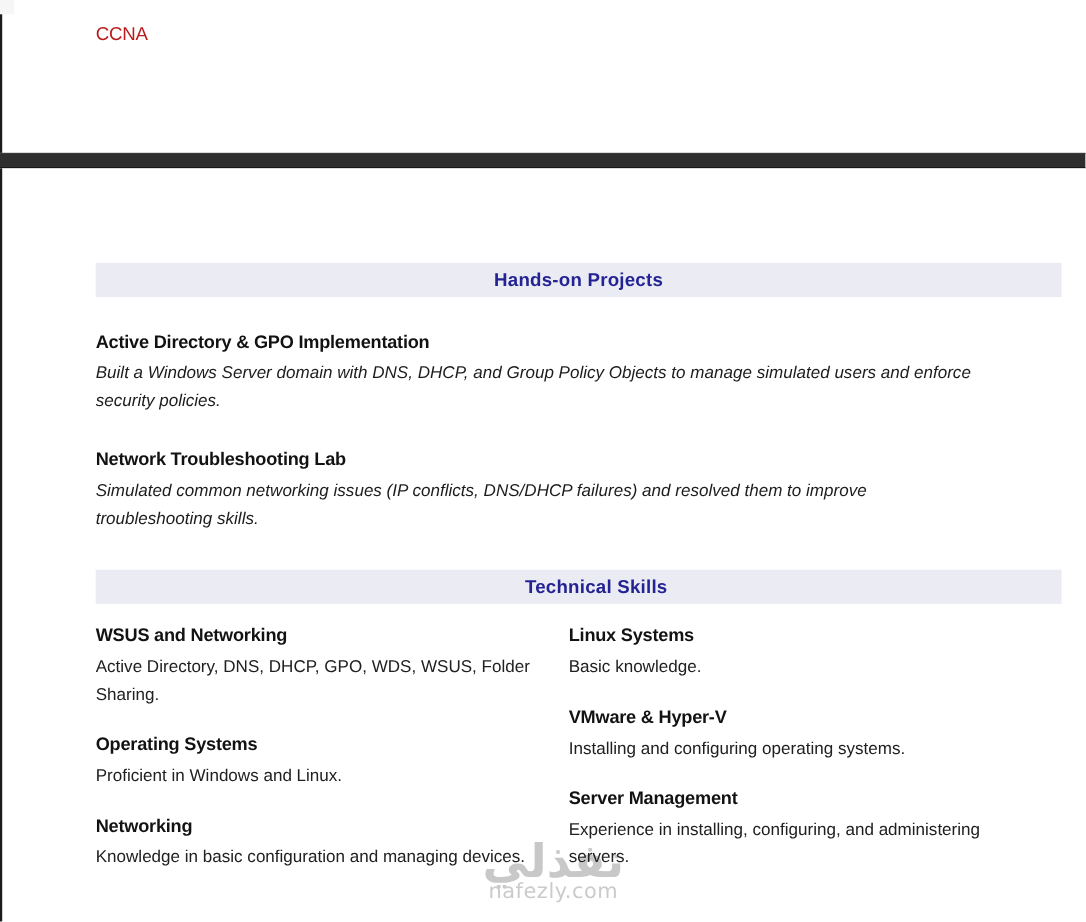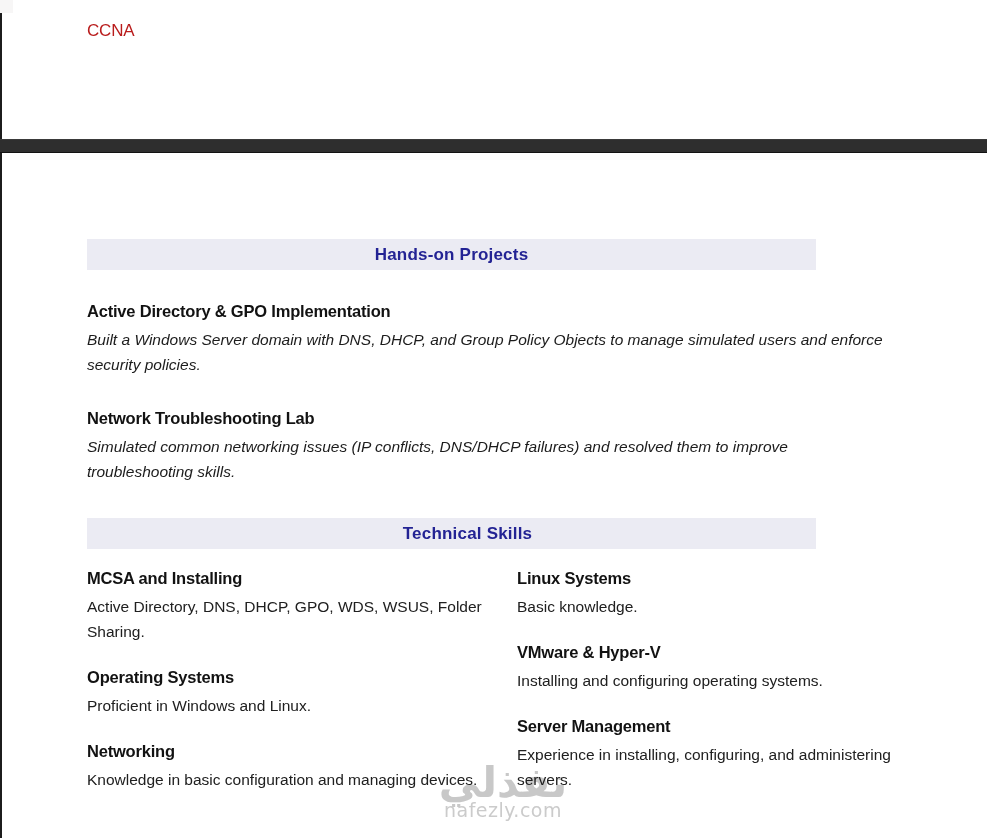--- a/index.html
+++ b/index.html
@@ -61,21 +61,21 @@
     background: #ffffff;
   }
   .content {
     position: absolute;
     left: 87px;
     top: 86px;
     width: 823px;
     z-index: 1;
   }
   .section-bar {
-    width: 729px;
+    width: 878px;
     height: 31px;
     background: #ebebf3;
     display: flex;
     align-items: center;
     justify-content: center;
   }
   .section-bar .section-title {
     font-size: 17px;
     font-weight: 700;
     color: #232394;
@@ -181,21 +181,21 @@
         <div class="project-desc">Simulated common networking issues (IP conflicts, DNS/DHCP failures) and resolved them to improve troubleshooting skills.</div>
       </div>
 
       <div class="section-bar tech">
         <span class="section-title">Technical Skills</span>
       </div>
 
       <div class="cols">
         <div class="col-left">
           <div class="skill-group">
-            <div class="skill-heading">MCSA and Installing</div>
+            <div class="skill-heading">WSUS and Networking</div>
             <div class="skill-desc">Active Directory, DNS, DHCP, GPO, WDS, WSUS, Folder Sharing.</div>
           </div>
           <div class="skill-group">
             <div class="skill-heading">Operating Systems</div>
             <div class="skill-desc">Proficient in Windows and Linux.</div>
           </div>
           <div class="skill-group">
             <div class="skill-heading">Networking</div>
             <div class="skill-desc">Knowledge in basic configuration and managing devices.</div>
           </div>

